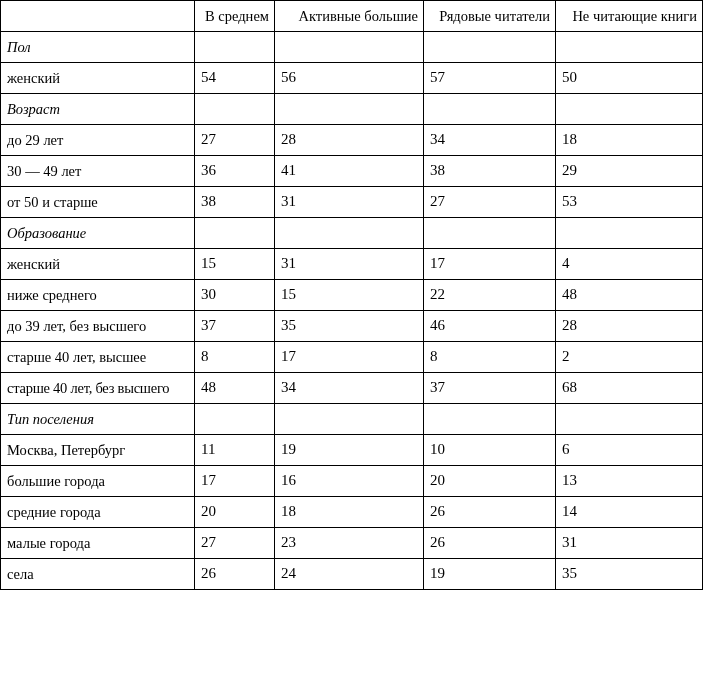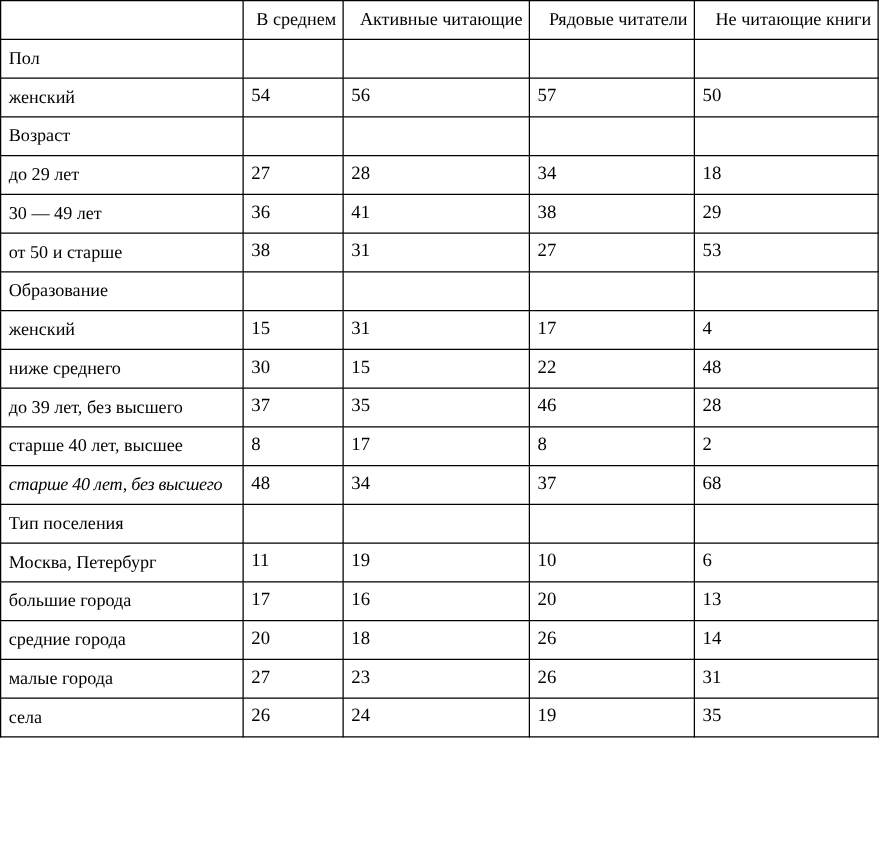--- a/index.html
+++ b/index.html
@@ -40,45 +40,45 @@
     overflow: hidden;
   }
   #survey-table thead th {
     font-size: 14.5px;
     text-align: right;
   }
   #survey-table td.label-cell {
     font-size: 14.5px;
   }
   #survey-table tr.section-row td.label-cell {
+    font-style: italic;
   }
   #survey-table td.value-cell {
     font-size: 15px;
   }
   #survey-table td.tight {
     letter-spacing: -0.25px;
-    font-style: italic;
   }
 </style>
 </head>
 <body>
 
 <table id="survey-table">
   <colgroup>
     <col class="c-label">
     <col class="c-avg">
     <col class="c-act">
     <col class="c-ord">
     <col class="c-non">
   </colgroup>
   <thead>
     <tr>
         <th></th>
         <th>В среднем</th>
-        <th>Активные читающие</th>
+        <th>Активные большие</th>
         <th>Рядовые читатели</th>
         <th>Не читающие книги</th>
       </tr>
   </thead>
   <tbody>
       <tr class="section-row">
         <td class="label-cell">Пол</td>
         <td class="value-cell"></td>
         <td class="value-cell"></td>
         <td class="value-cell"></td>

